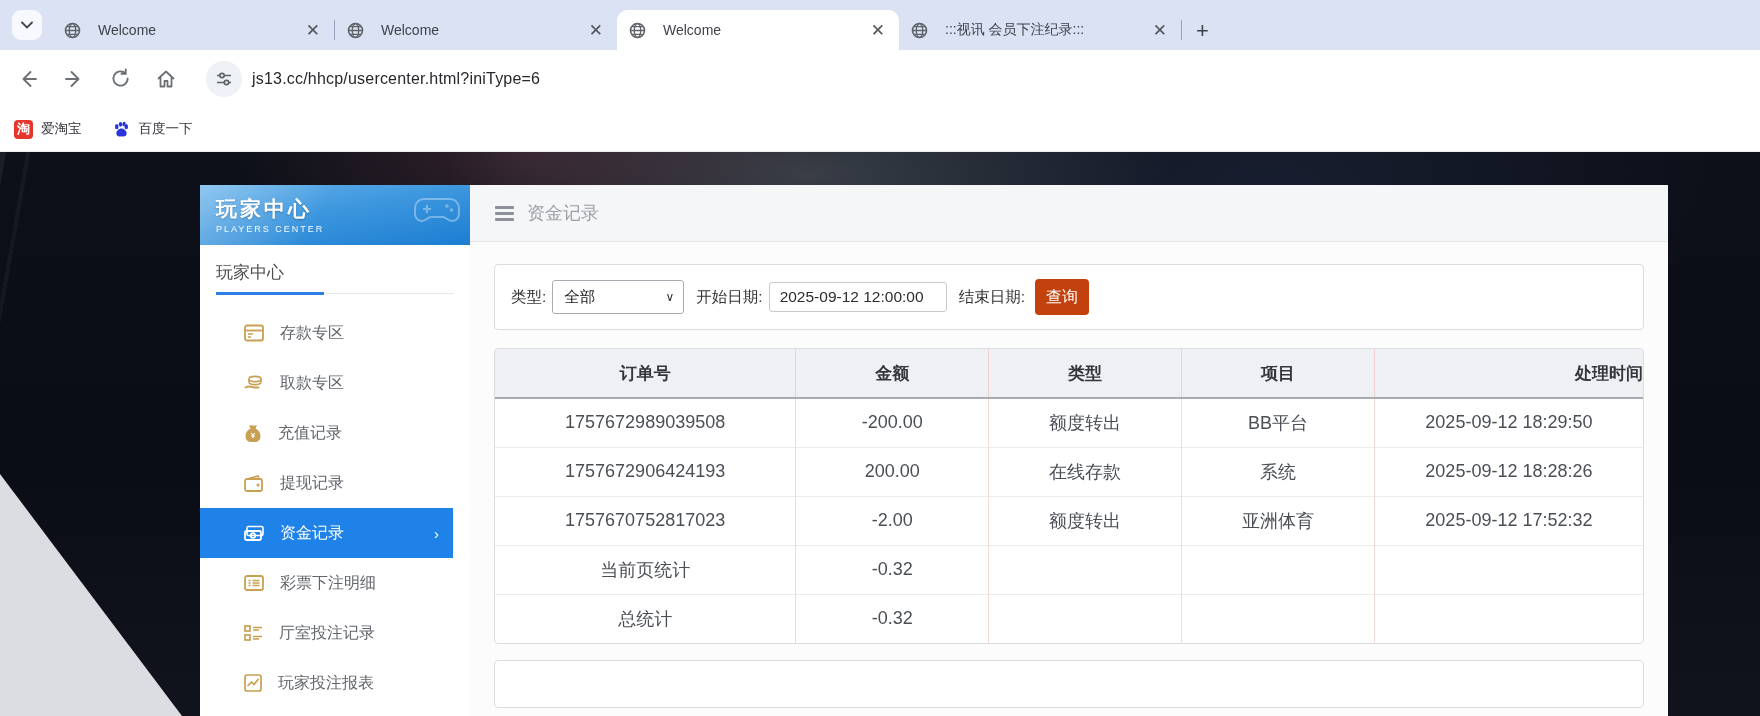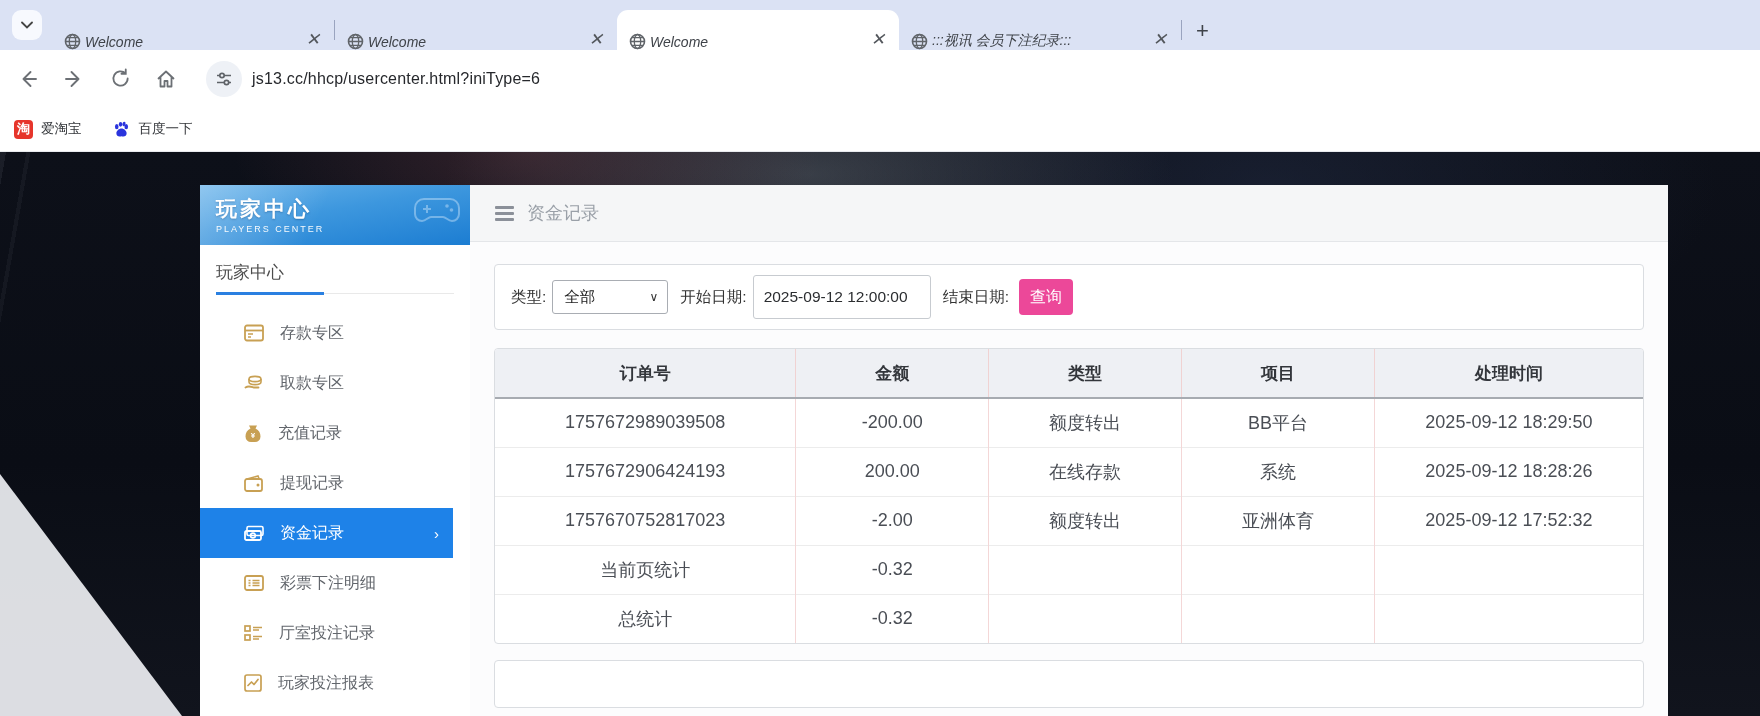--- a/index.html
+++ b/index.html
@@ -2,21 +2,21 @@
 <html><head>
 <meta charset="utf-8">
 <style>
   * { margin:0; padding:0; box-sizing:border-box; }
   html,body { width:1760px; height:716px; overflow:hidden; }
   body { font-family:"Liberation Sans", sans-serif; background:#0b0e17; }
 
   
   .tabstrip { height:50px; background:#dbe2f4; display:flex; align-items:flex-end; padding-left:12px; }
   .tab-search-btn { align-self:center; width:30px; height:30px; border-radius:9px; background:#f7f9fe; display:flex; align-items:center; justify-content:center; margin-right:10px; color:#444; }
-  .tab { width:282px; height:40px; display:flex; align-items:flex-end; gap:4px; padding:0 10px 0 12px; border-radius:11px 11px 0 0; color:#3f4349; position:relative;font-style:italic; }
+  .tab { width:282px; height:40px; display:flex; align-items:center; gap:17px; padding:0 10px 0 12px; border-radius:11px 11px 0 0; color:#3f4349; position:relative; }
   .tab.active { background:#ffffff; }
   .tab-title { flex:1; font-size:14px; white-space:nowrap; overflow:hidden; }
   .tab-close { font-size:17px; color:#53575c; line-height:1; padding:2px 4px; }
   .tab-sep { width:1px; height:20px; background:#9aa4bf; margin-bottom:10px; }
   .newtab-btn { font-size:22px; color:#3f4349; margin:0 0 8px 14px; line-height:1; }
   .globe { flex:0 0 auto; }
 
   .toolbar { height:57px; background:#ffffff; display:flex; align-items:center; padding-left:16px; }
   .navicon { width:24px; height:24px; margin-right:22px; color:#6c7075; display:flex; align-items:center; justify-content:center; }
   .omni-chip { width:36px; height:36px; border-radius:50%; background:#eef1f6; display:flex; align-items:center; justify-content:center; color:#5f6368; margin:0 10px 0 6px; }
@@ -65,30 +65,30 @@
   
   .content { position:absolute; left:470px; top:33px; width:1198px; bottom:0; background:#fcfcfd; display:flex; flex-direction:column; }
   .content-header { height:57px; background:#f5f6f7; border-bottom:1px solid #e4e6e9; display:flex; align-items:center; gap:13px; padding-left:25px; flex:0 0 auto; }
   .hamburger { display:flex; flex-direction:column; gap:3px; }
   .hamburger span { width:19px; height:3px; background:#8b9099; border-radius:1px; }
   .content-title { font-size:18px; color:#9aa0a8; }
 
   .content-body { flex:1; padding:22px 24px 0 24px; overflow:hidden; }
   .filter-box { height:66px; border:1px solid #dadde1; border-radius:4px; background:#fff; display:flex; align-items:center; padding:0 16px; margin-bottom:18px; }
   .f-label { font-size:15.5px; color:#333; margin-right:6px; }
-  .f-select { width:116px; height:34px; border:1px solid #a9adb3; border-radius:3px; background:#fff; display:flex; align-items:center; justify-content:space-between; padding:0 9px 0 11px; font-size:15.5px; color:#222; margin-right:12px; }
+  .f-select { width:132px; height:34px; border:1px solid #a9adb3; border-radius:3px; background:#fff; display:flex; align-items:center; justify-content:space-between; padding:0 9px 0 11px; font-size:15.5px; color:#222; margin-right:12px; }
   .f-select .sel-arrow { font-size:12px; color:#333; }
-  .f-input { width:178px; height:44px; border:1px solid #c7cbd0; border-radius:3px; background:#fff; font-size:15.5px; color:#2b2d30; padding:0 10px; font-family:"Liberation Sans", sans-serif; margin-right:12px; }
-  .query-btn { width:54px; height:36px; background:#ec4899; border:none; border-radius:4px; color:#fff; font-size:16px; margin-left:4px; font-family:"Liberation Sans", sans-serif; }
+  .f-input { width:178px; height:30px; border:1px solid #c7cbd0; border-radius:3px; background:#fff; font-size:15.5px; color:#2b2d30; padding:0 10px; font-family:"Liberation Sans", sans-serif; margin-right:12px; }
+  .query-btn { width:54px; height:36px; background:#c2410c; border:none; border-radius:4px; color:#fff; font-size:16px; margin-left:4px; font-family:"Liberation Sans", sans-serif; }
 
   .table-box { border:1px solid #dadde1; border-radius:4px; background:#fff; overflow:hidden; }
   table { width:100%; border-collapse:collapse; table-layout:fixed; }
   col.c0{width:26.2%} col.c1{width:16.8%} col.c2{width:16.8%} col.c3{width:16.8%} col.c4{width:23.4%}
   thead th { height:49px; background:#eef0f4; font-size:17px; color:#33363b; font-weight:bold; border-bottom:2px solid #a7abb1; border-right:1px solid #f0d2d2; }
-  thead th:last-child { border-right:none; }
+  thead th:last-child { border-right:none;text-align:right; }
   tbody td { height:49px; text-align:center; font-size:18px; color:#4a4e55; border-top:1px solid #ececec; border-right:1px solid #f4d7d7; }
   tbody tr:first-child td { border-top:none; }
   tbody td:last-child { border-right:none; }
 
   .bottom-box { margin-top:16px; height:48px; border:1px solid #dadde1; border-radius:4px; background:#fff; }
 
   svg { display:block; }
 </style>
 </head>
 <body>

